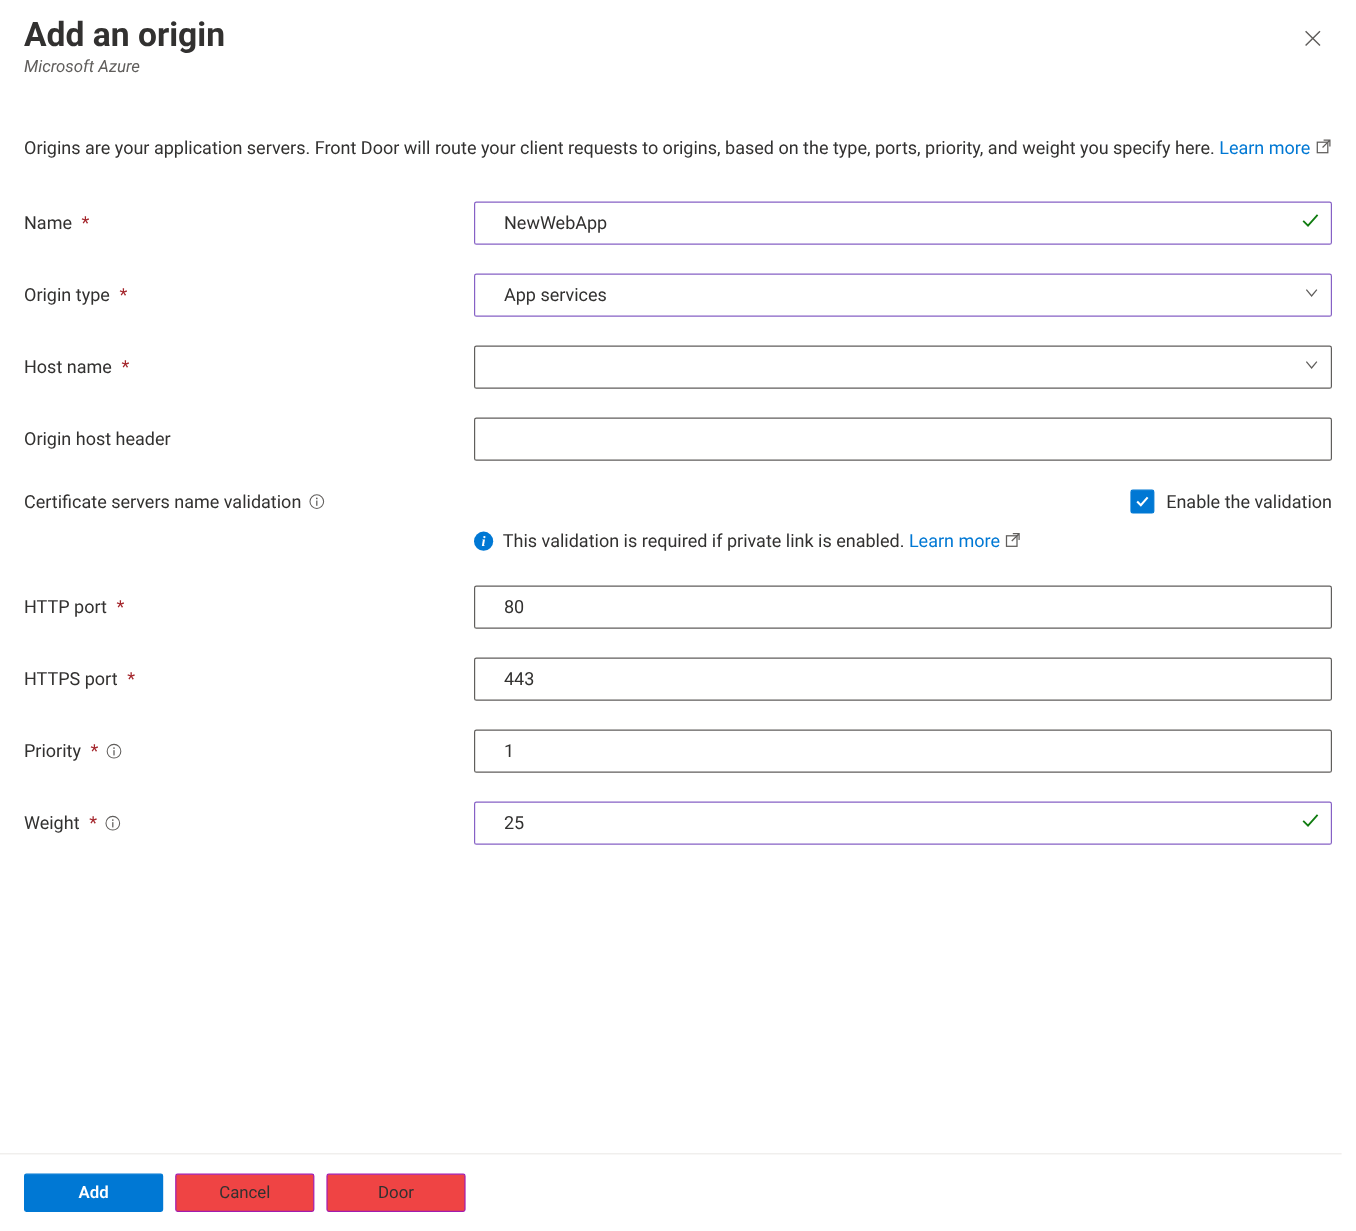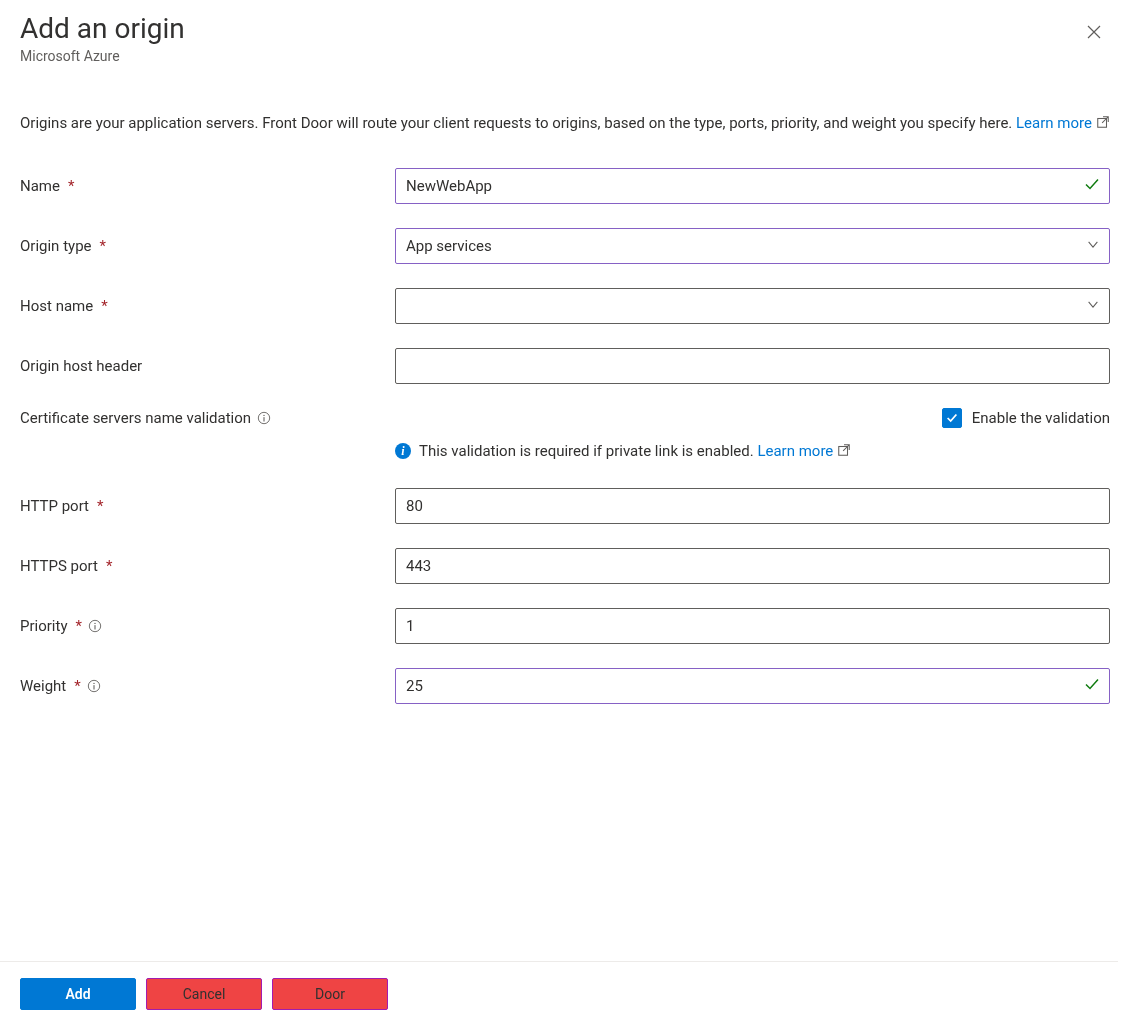--- a/index.html
+++ b/index.html
@@ -15,28 +15,29 @@
     .panel {
       padding: 12px 20px 0 20px;
     }
     .header {
       display: flex;
       justify-content: space-between;
       align-items: flex-start;
     }
     .title {
       font-size: 28px;
-      font-weight: 400;
+      font-weight: 700;
       color: #323130;
       line-height: 1.2;
     }
     .subtitle {
       font-size: 14px;
       color: #605e5c;
       margin-top: 2px;
+      font-style: italic;
     }
     .close-btn {
       width: 32px; height: 32px;
       display: flex; align-items: center; justify-content: center;
       cursor: pointer;
       color: #605e5c;
       margin-top: 4px;
     }
     .close-btn svg { width: 16px; height: 16px; }
     .description {
@@ -78,21 +79,21 @@
       width: 14px; height: 14px; color: #605e5c;
       display:inline-flex; align-items:center; justify-content:center;
     }
     .info-icon svg { width:14px; height:14px; }
     .field-col { flex: 1; }
     .text-input, .select {
       width: 100%;
       height: 36px;
       border: 1px solid #605e5c;
       border-radius: 2px;
-      padding: 0 10px;
+      padding: 0 24px;
       font-size: 15px;
       font-family: inherit;
       color: #323130;
       background: #fff;
       outline: none;
     }
     .select {
       appearance: none;
       padding-right: 36px;
       position: relative;

